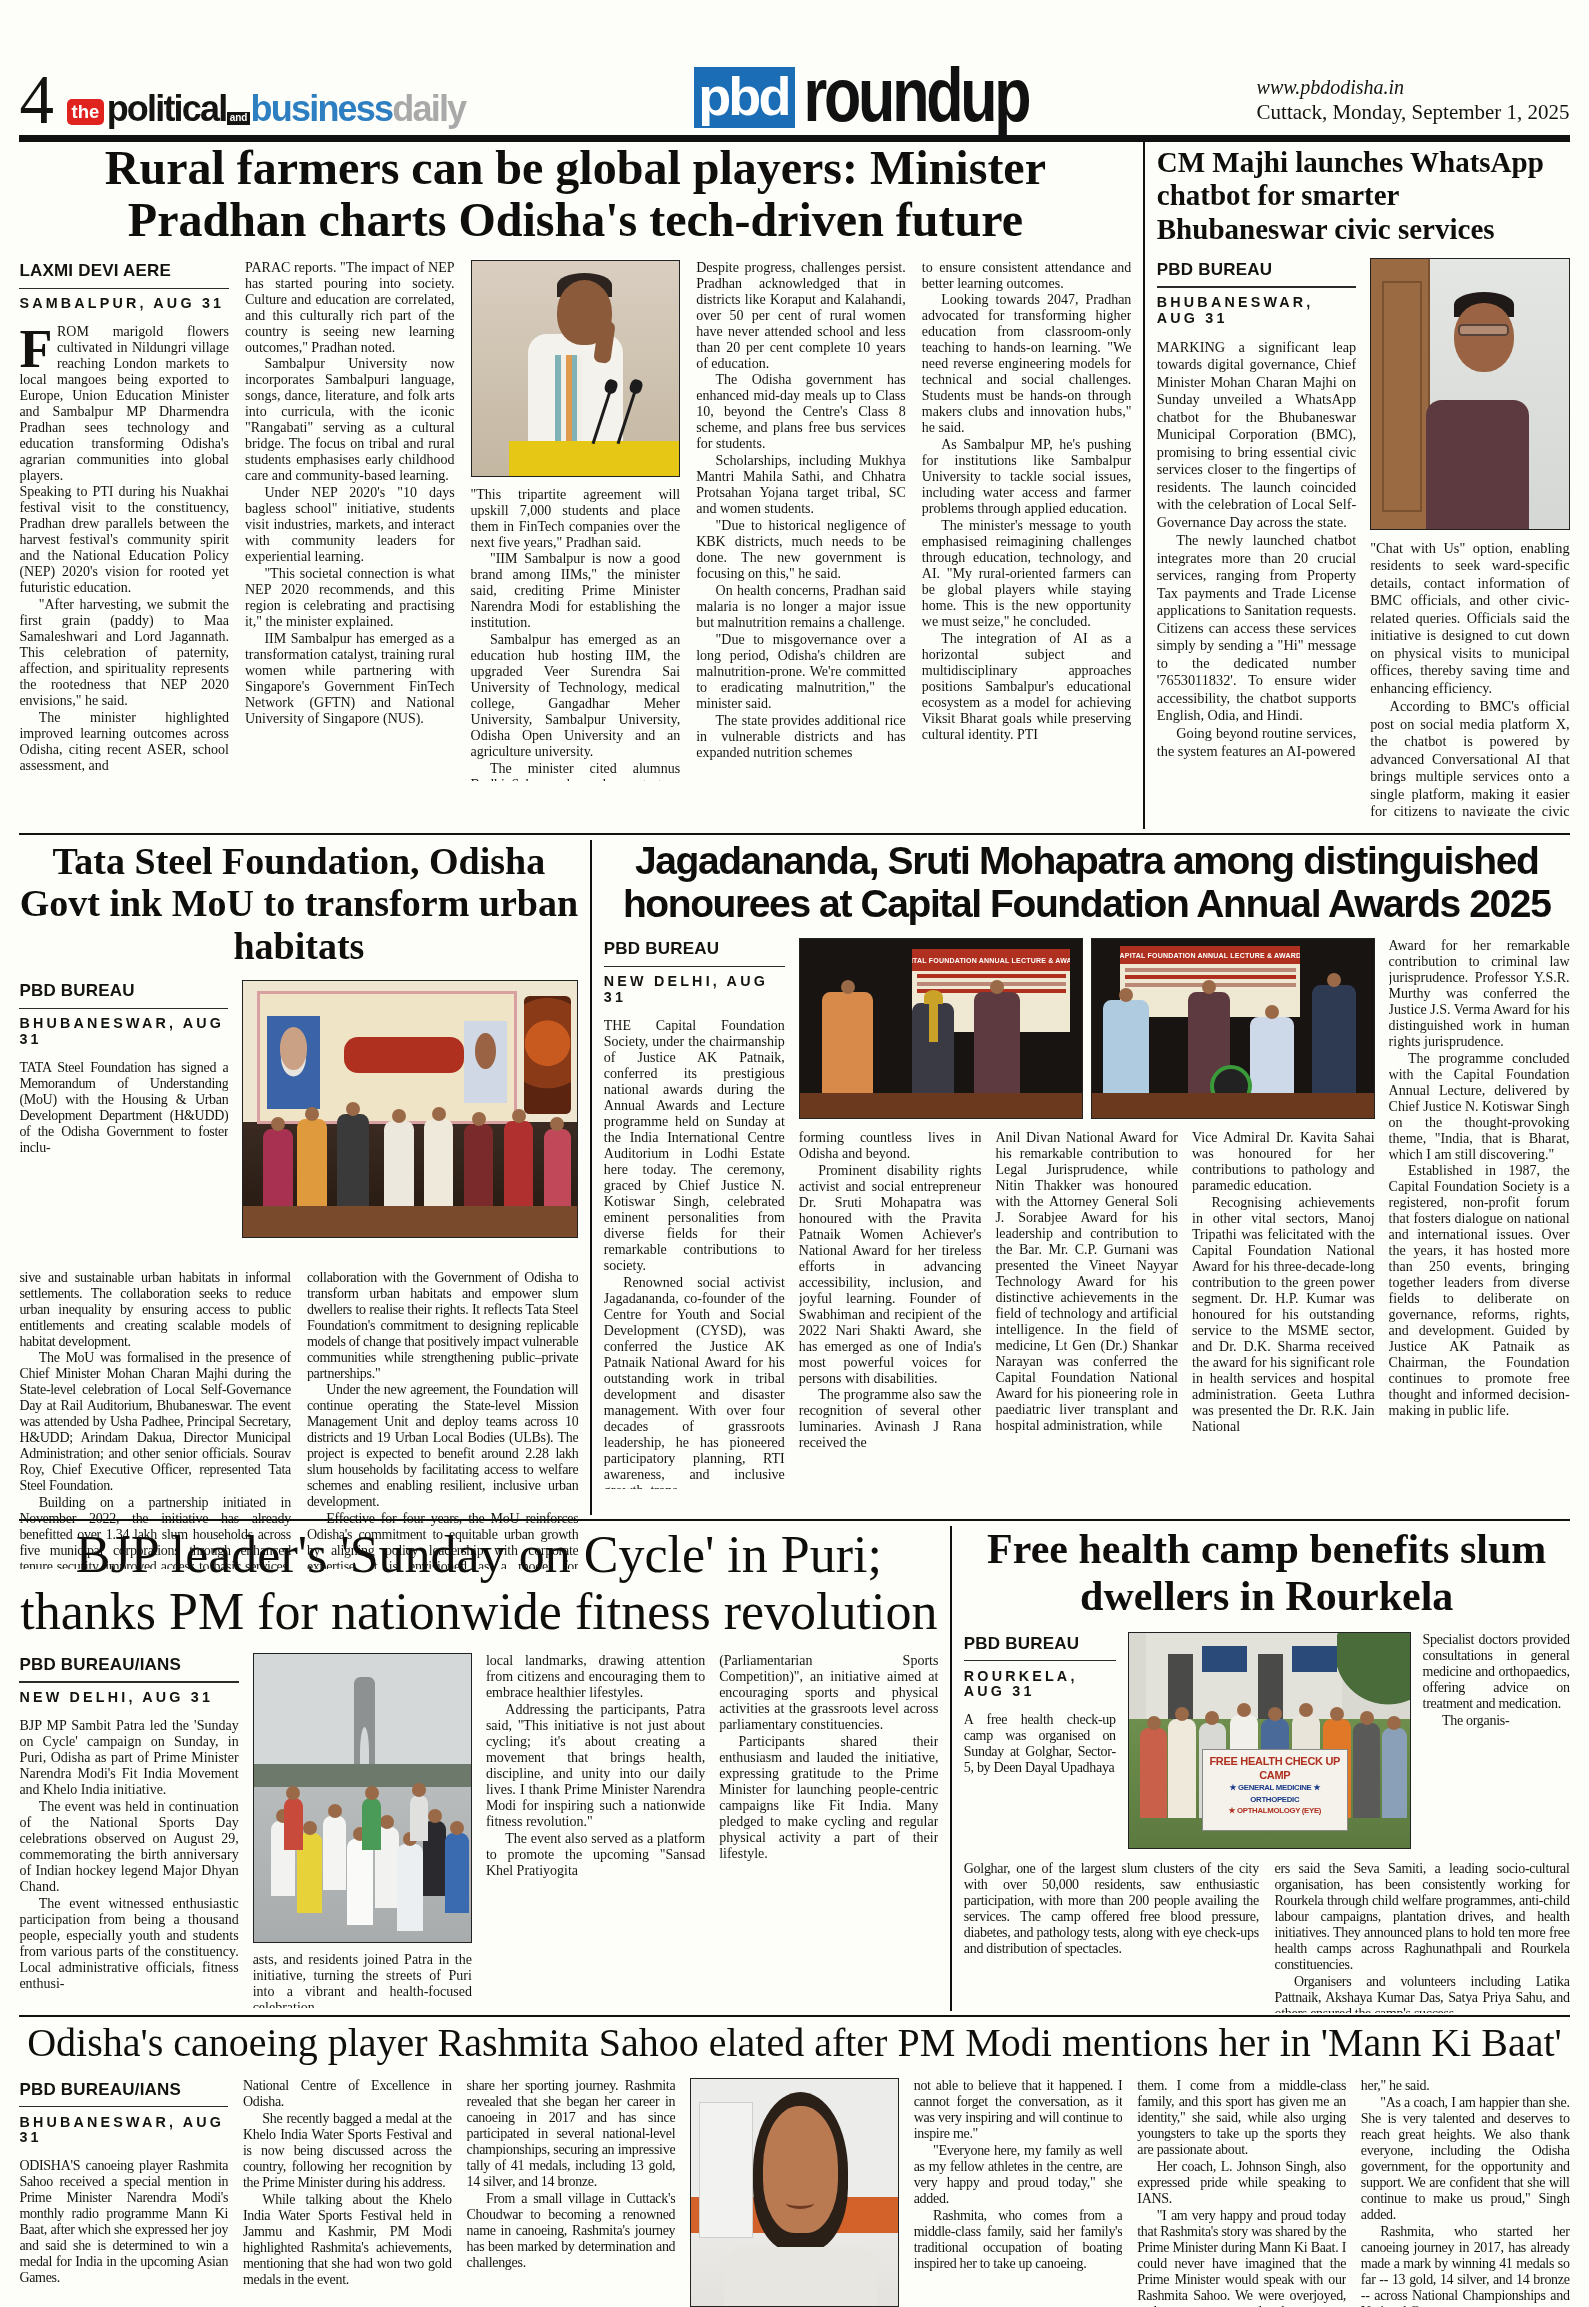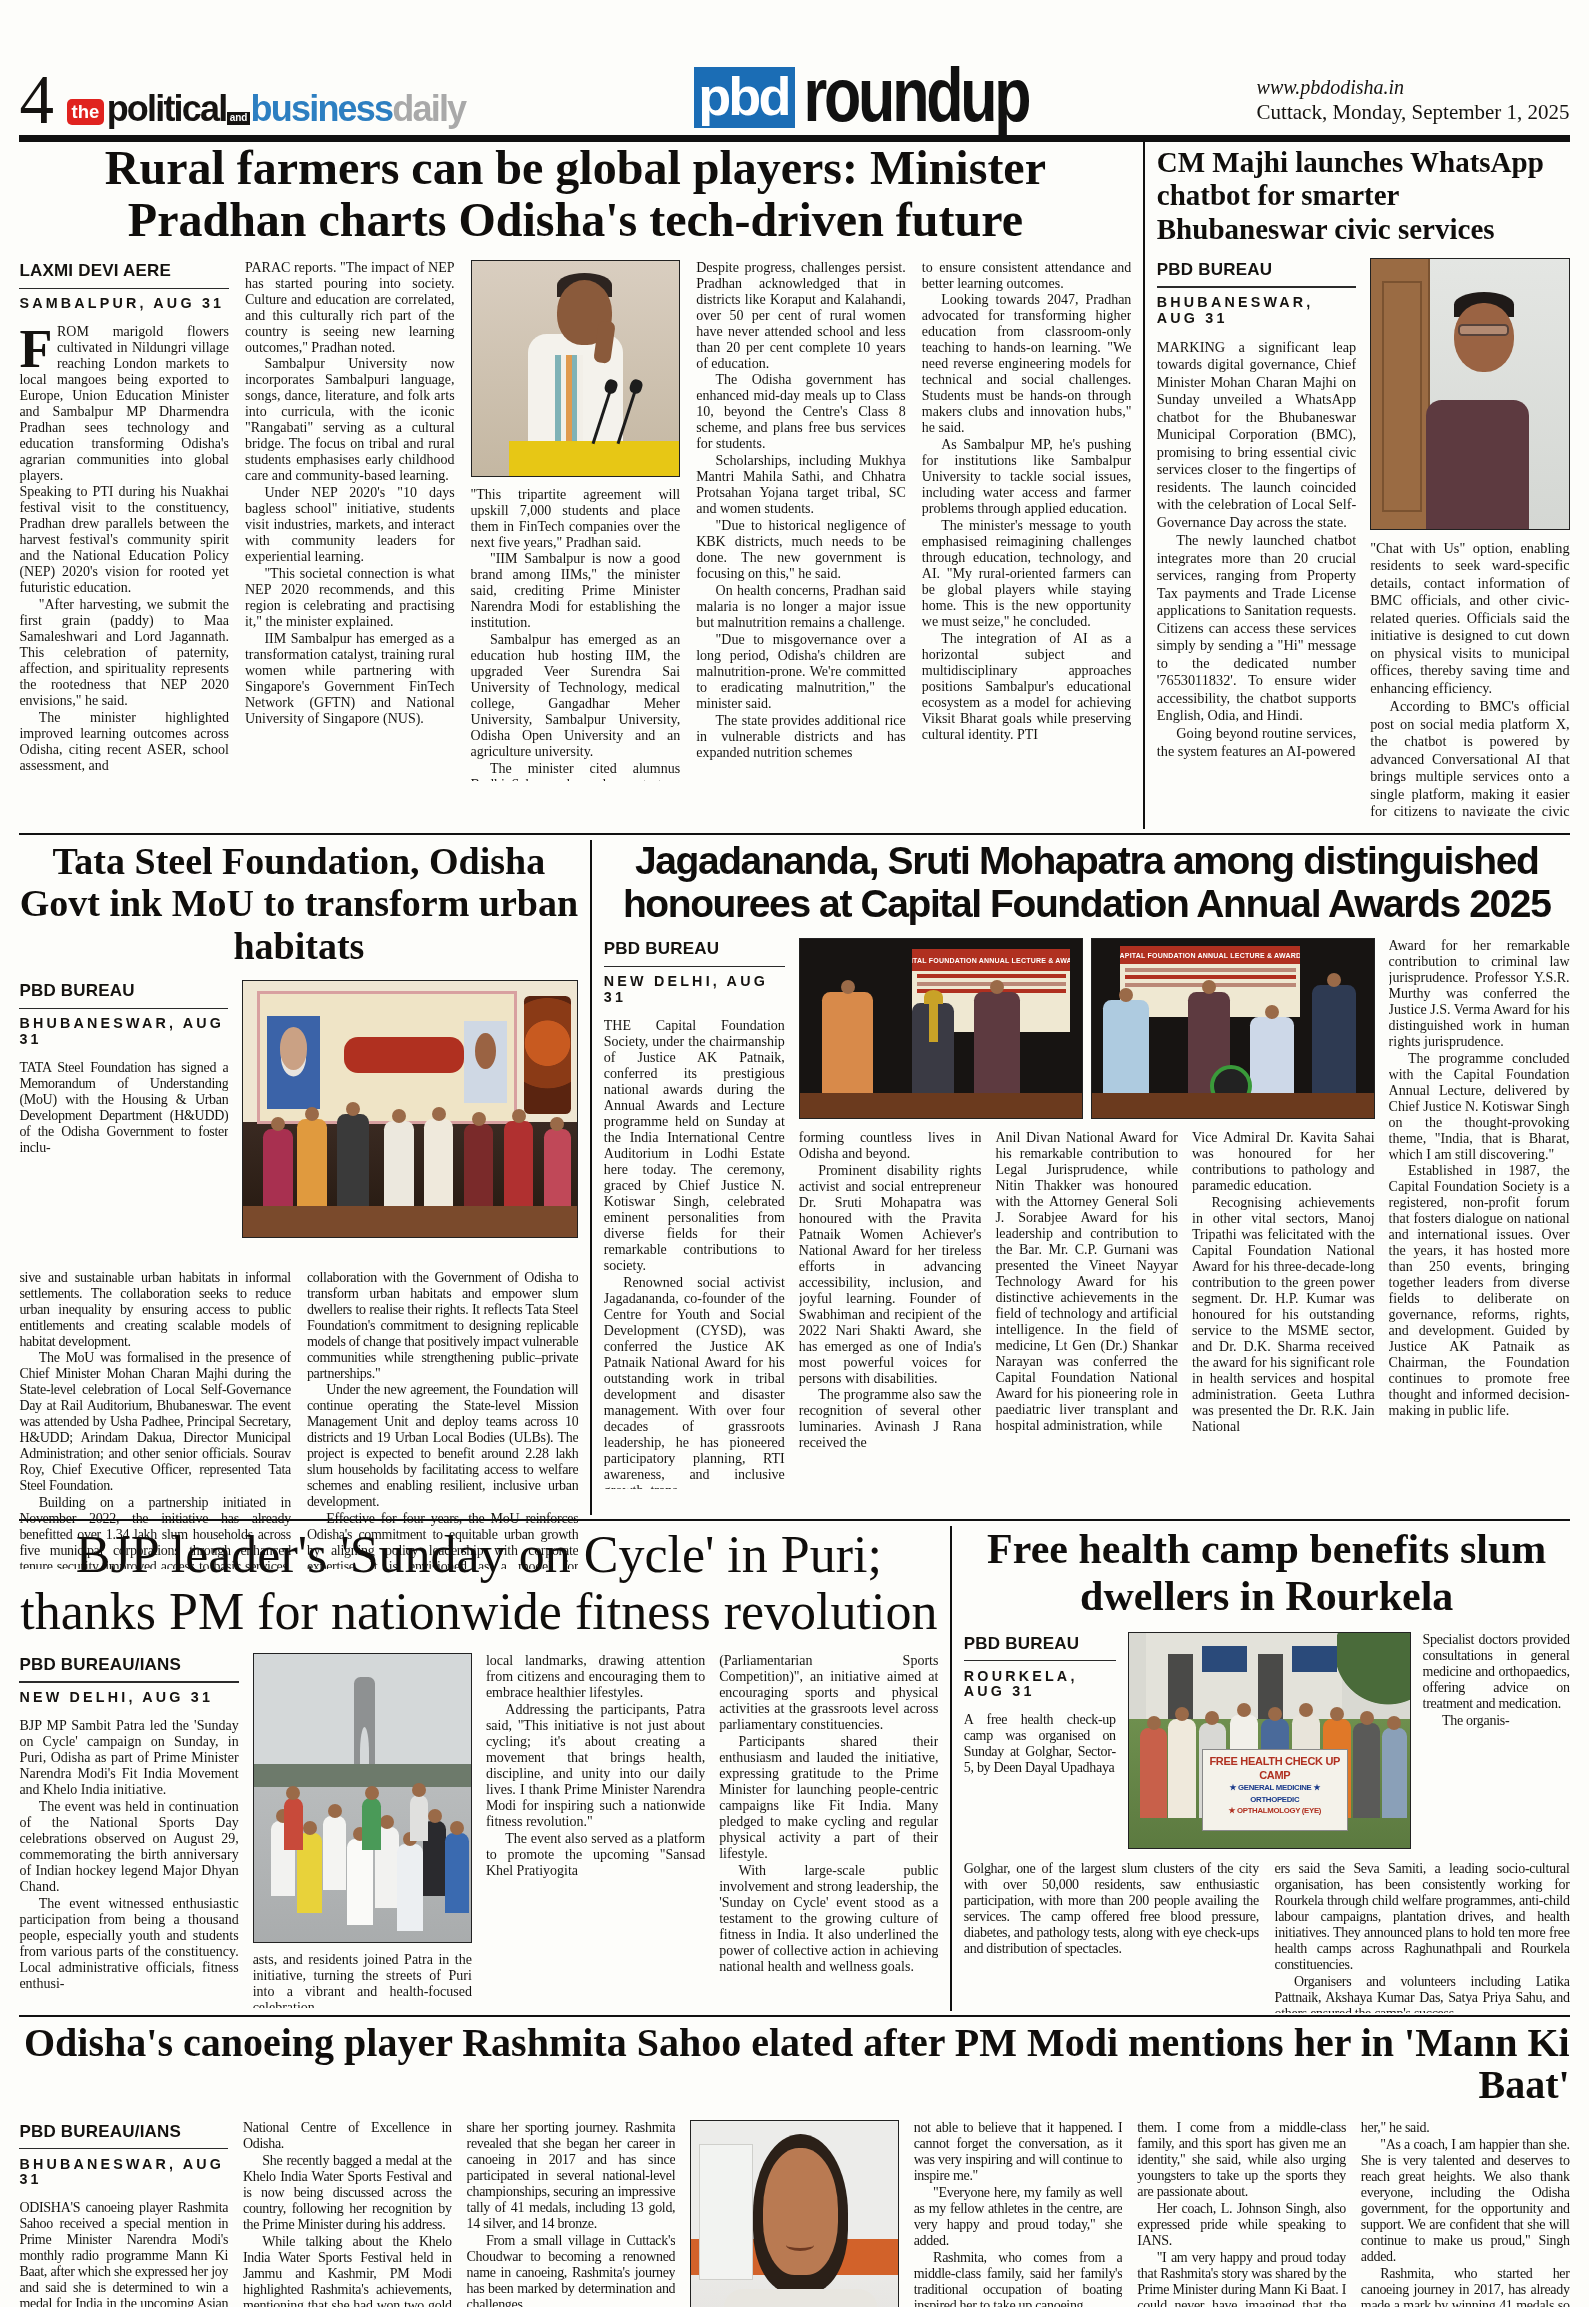--- a/index.html
+++ b/index.html
@@ -131,21 +131,21 @@
   .he-door { position:absolute; top:10%; width:9%; height:30%; background:#4a4a48; }
   .he-sign { position:absolute; top:6%; width:16%; height:12%; background:#2a4a7a; }
   .he-tree { position:absolute; right:0; top:0; width:26%; height:42%; background:radial-gradient(circle at 70% 20%, #4a6b3a 0 60%, transparent 61%); }
   .he-banner { position:absolute; left:26%; bottom:8%; width:52%; height:38%; background:#f4f2ea; border:1.4px solid #888; padding:3.7px 4.6px; text-align:center; }
   .he-b1 { color:#b03020; font:700 11px/1.3 "Liberation Sans",sans-serif; }
   .he-b2 { color:#1a3a8a; font:700 7.8px/1.5 "Liberation Sans",sans-serif; }
   .he-b3 { color:#b03020; font:700 7.8px/1.4 "Liberation Sans",sans-serif; }
   .he-row2 { display:flex; gap:15.7px; height:152px; margin-top:8.3px; }
   
   .art-canoe { width:100%; }
-  .hl-canoe { font-size:40px; line-height:1.05; font-weight:700; margin:2.8px 0 14px 0;text-align:right; }
+  .hl-canoe { font-size:40px; line-height:1.05; font-weight:400; margin:2.8px 0 14px 0; }
   .cn-row { display:flex; gap:14.8px; height:355px; }
   .ph-canoe { height:229px; margin-bottom:8.3px; background:linear-gradient(#ececea 55%, #e4e2de); }
   .cn-orange { position:absolute; left:0; top:52%; width:100%; height:16%; background:#d2622a; }
   .cn-fridge { position:absolute; left:4%; top:10%; width:26%; height:60%; background:#f2f3f1; border:1.4px solid #cfcfcb; }
   .cn-hair { position:absolute; left:30%; top:6%; width:46%; height:70%; background:#2b2018; border-radius:50% 50% 40% 40%; }
   .cn-face { position:absolute; left:35%; top:12%; width:36%; height:56%; background:#b97a52; border-radius:48% 48% 42% 42%; }
   .cn-smile { position:absolute; left:46%; top:52%; width:28px; height:12px; border-bottom:3.7px solid #6e3a22; border-radius:50%; }
   .cn-jacket { position:absolute; left:16%; bottom:0; width:74%; height:26%; background:#e8e6e0; border-radius:18.5px 18.5px 0 0; }
 </style>
 </head>
@@ -440,21 +440,20 @@
           <div class="paras">
               <p>local landmarks, drawing attention from citizens and encouraging them to embrace healthier lifestyles.</p>
               <p>Addressing the participants, Patra said, "This initiative is not just about cycling; it's about creating a movement that brings health, discipline, and unity into our daily lives. I thank Prime Minister Narendra Modi for inspiring such a nationwide fitness revolution."</p>
               <p>The event also served as a platform to promote the upcoming "Sansad Khel Pratiyogita</p>
             </div>
         </div>
         <div class="col cy-c4">
           <div class="paras">
               <p>(Parliamentarian Sports Competition)", an initiative aimed at encouraging sports and physical activities at the grassroots level across parliamentary constituencies.</p>
               <p>Participants shared their enthusiasm and lauded the initiative, expressing gratitude to the Prime Minister for launching people-centric campaigns like Fit India. Many pledged to make cycling and regular physical activity a part of their lifestyle.</p>
-              <p>With large-scale public involvement and strong leadership, the 'Sunday on Cycle' event stood as a testament to the growing culture of fitness in India. It also underlined the power of collective action in achieving national health and wellness goals.</p>
             </div>
         </div>
       </div>
     </article>
     <div class="vrule"></div>
     <article class="art art-health">
       <h2 class="h hl-health">Free health camp benefits slum dwellers in Rourkela</h2>
       <div class="he-row1 body cond">
         <div class="he-c1">
           <div class="byhead">

